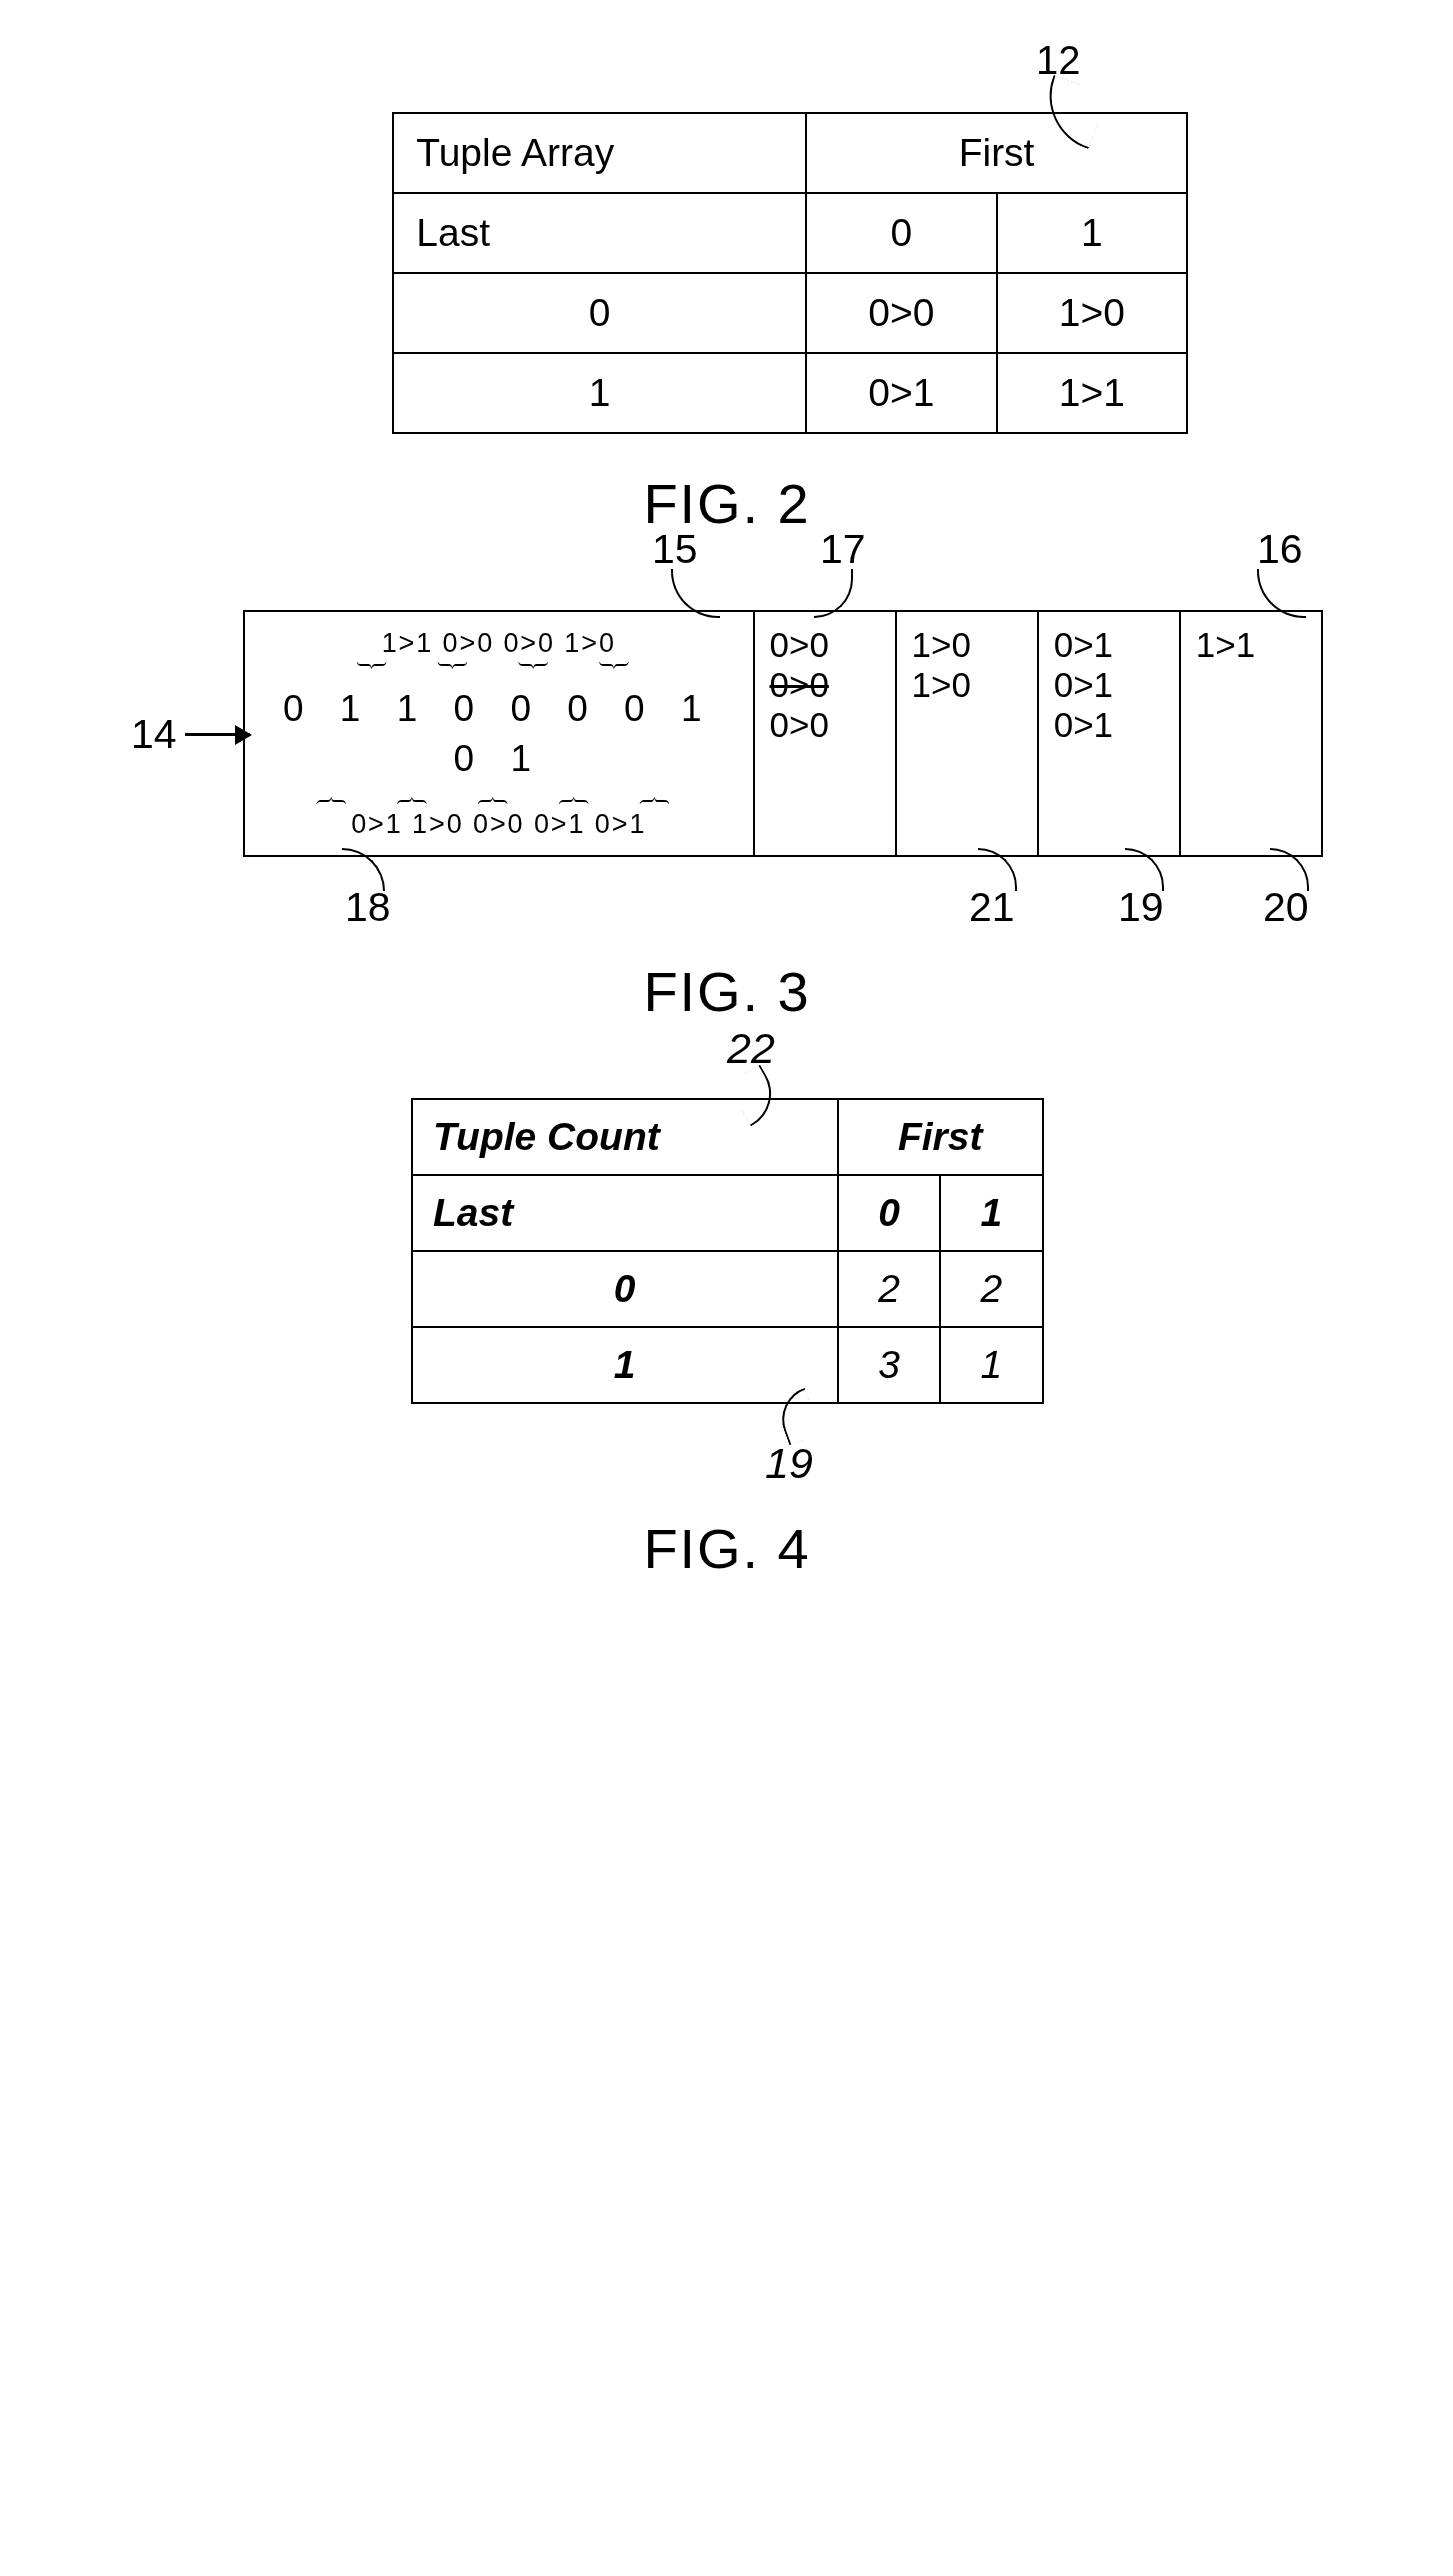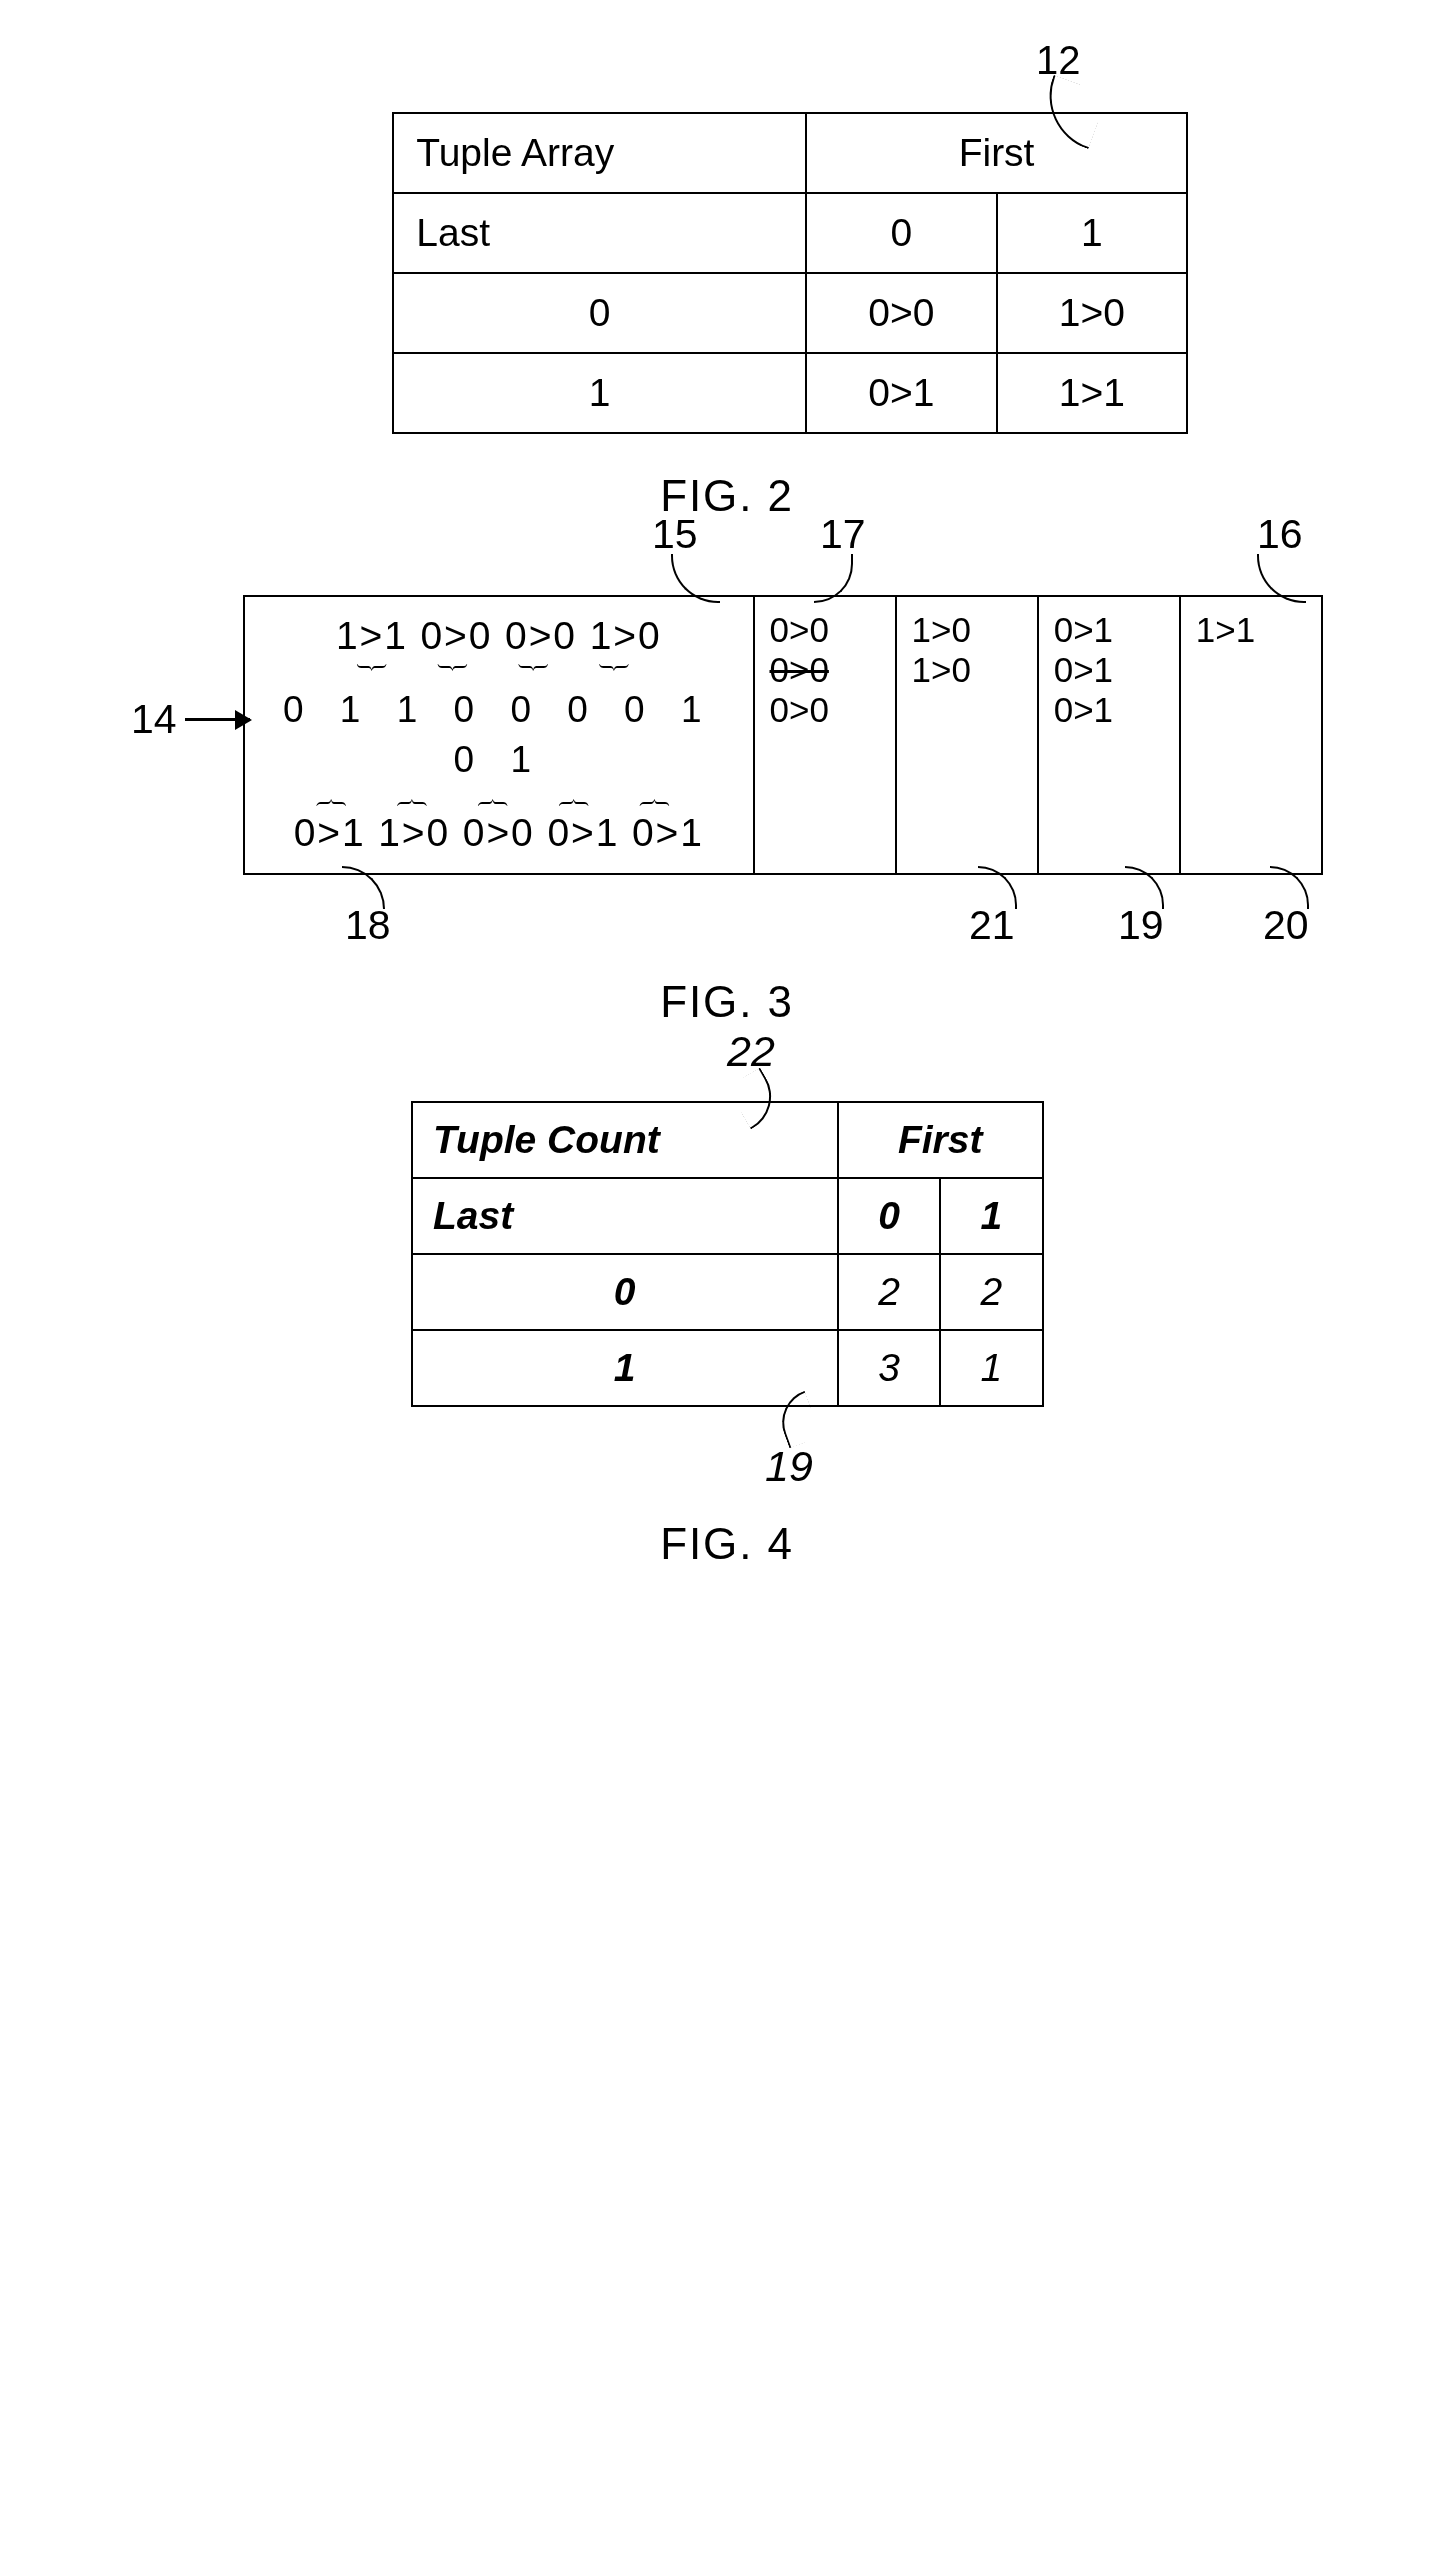--- a/index.html
+++ b/index.html
@@ -14,21 +14,21 @@
     padding: 112px 0 112px 0;
     box-sizing: border-box;
   }
   .figwrap {
     display: flex;
     flex-direction: column;
     align-items: center;
     margin-bottom: 74px;
   }
   .caption {
-    font-size: 44px;
+    font-size: 56px;
     letter-spacing: 1.9px;
     margin-top: 37px;
   }
 
   
   .fig2-area {
     position: relative;
     width: 670px;
   }
   .f2-ref {
@@ -94,21 +94,21 @@
   .f3-col {
     width: 130px;
     text-align: left;
   }
   .bits-block {
     display: inline-block;
     text-align: center;
     line-height: 1.35;
   }
   .bits-toprow, .bits-botrow {
-    font-size: 39px;
+    font-size: 27px;
     letter-spacing: 1.9px;
   }
   .bits-digits {
     font-size: 37px;
     letter-spacing: 13px;
     margin: 1.9px 0;
   }
   .brace-row {
     font-size: 34px;
     letter-spacing: 9.3px;

